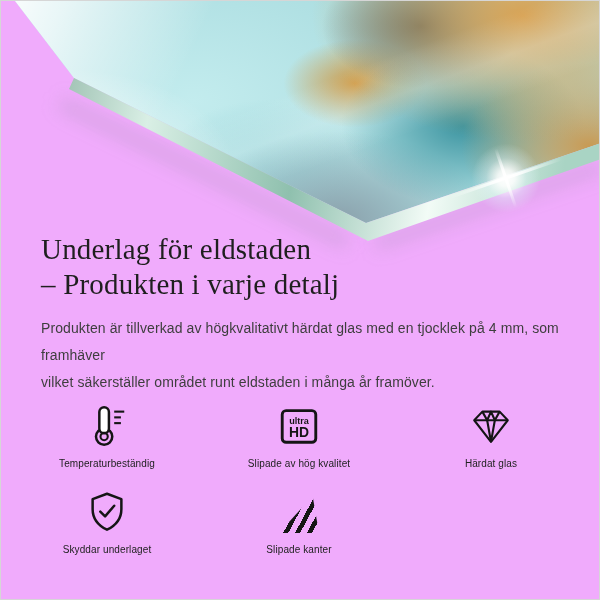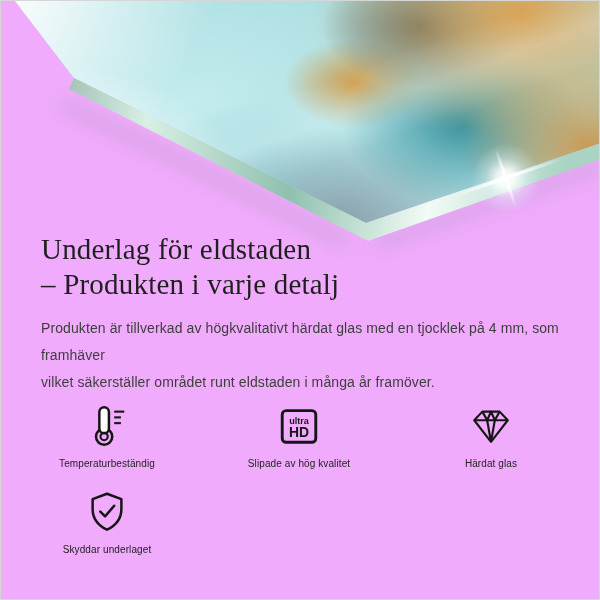--- a/index.html
+++ b/index.html
@@ -130,16 +130,22 @@
     <div class="feature">
       <div class="iconbox">
         <svg width="46" height="46" viewBox="0 0 48 48" fill="none" stroke="#151515" stroke-linejoin="round">
           <path d="M24 5 L39 10.5 V21 C39 30.5 33 38 24 42.5 C15 38 9 30.5 9 21 V10.5 Z" stroke-width="2.6"></path>
           <path d="M17 23.5 L22 28.5 L31.5 17.5" stroke-width="2.6" stroke-linecap="round"></path>
         </svg>
       </div>
       <div class="label">Skyddar underlaget</div>
     </div>
 
+    <div class="feature">
+      <div class="iconbox">
+        <div class="bevel-shape"></div>
+      </div>
+      <div class="label">Slipade kanter</div>
+    </div>
 
 
   </div>
 </div>
 
 </body></html>

